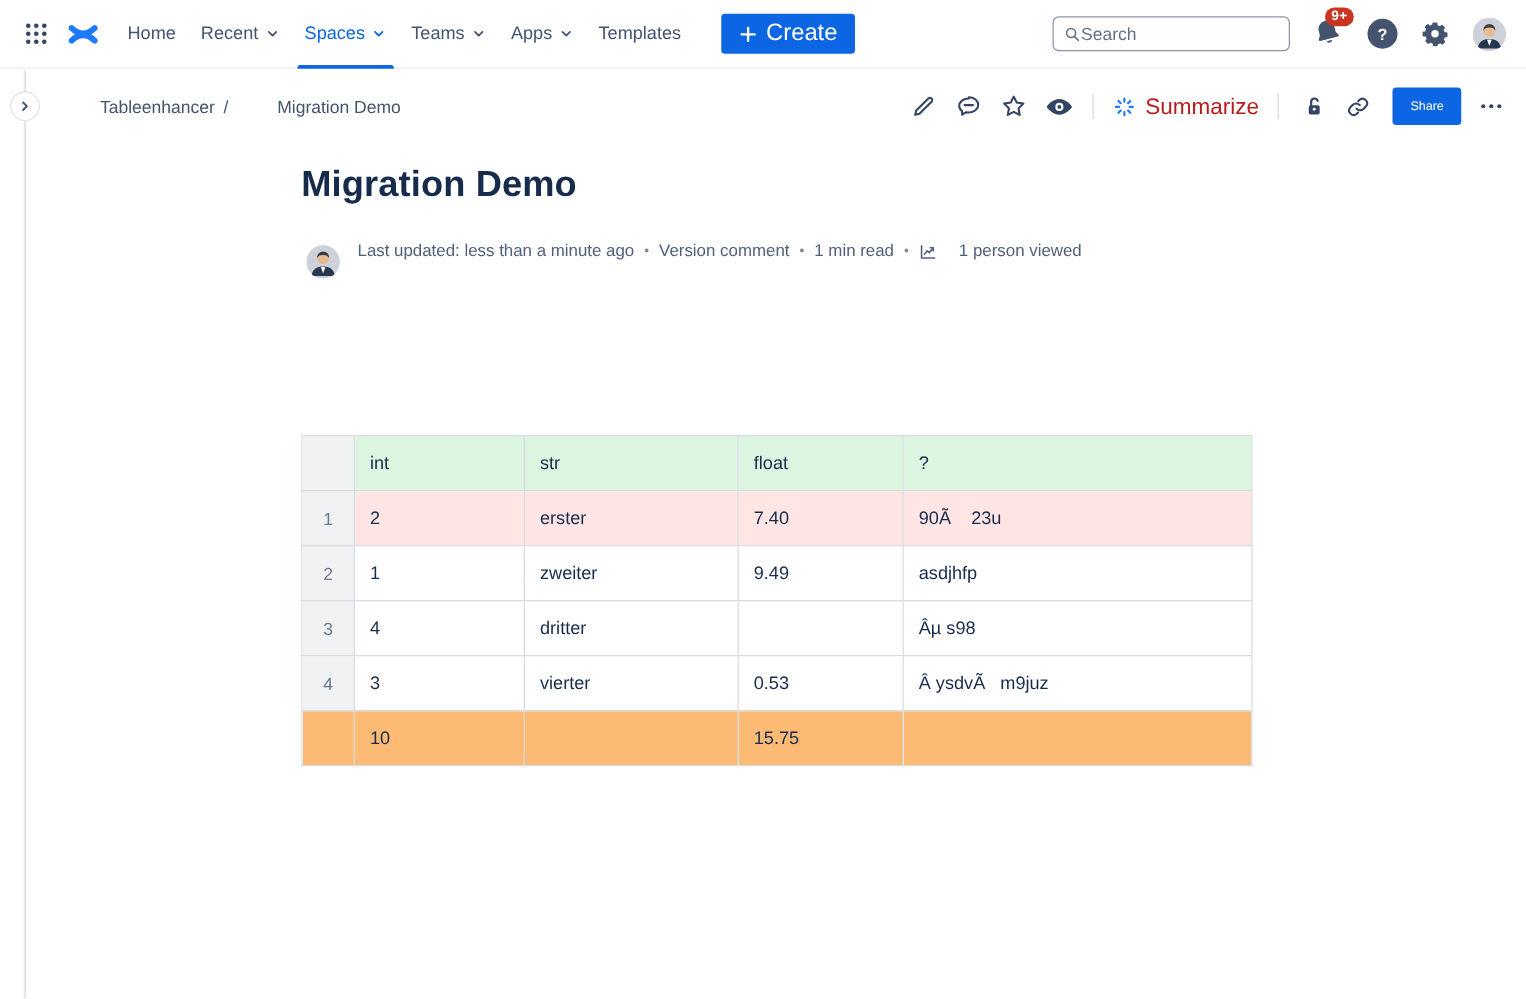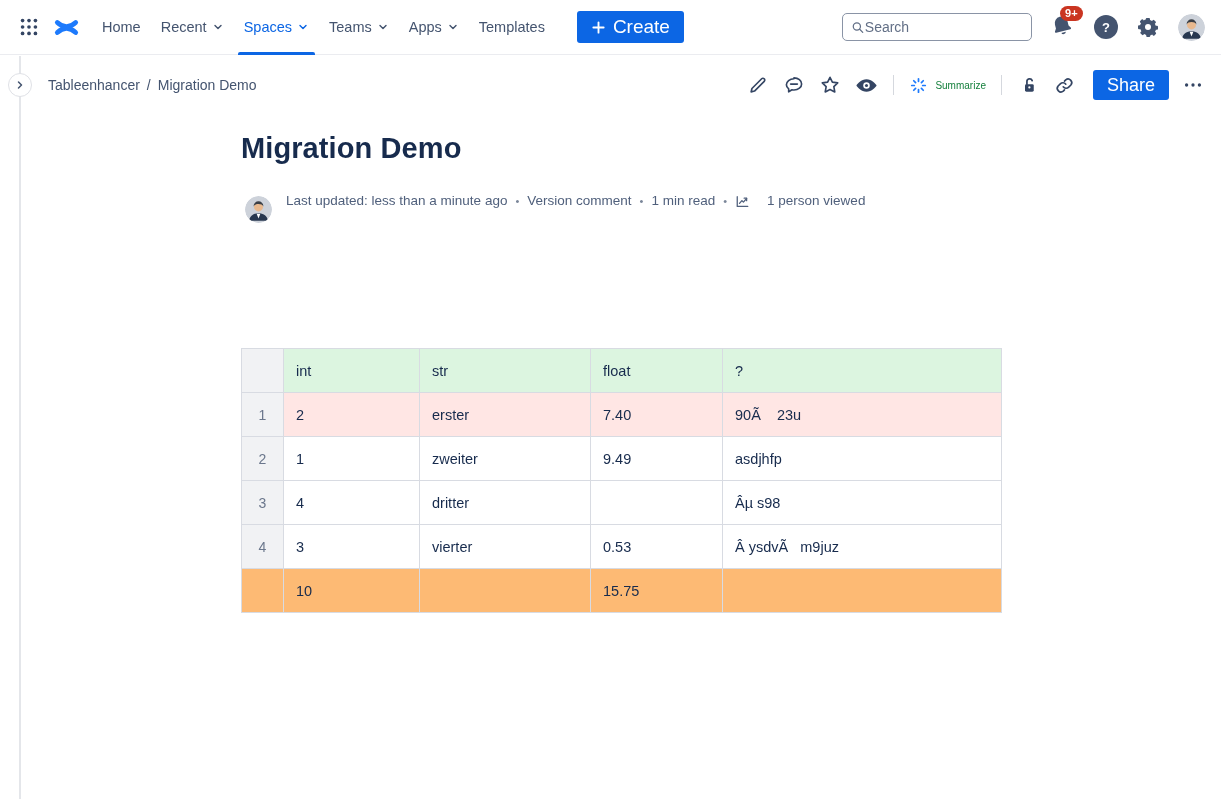--- a/index.html
+++ b/index.html
@@ -64,32 +64,32 @@
     position:absolute; left:8px; top:73px; width:24px; height:24px; border-radius:50%;
     background:#fff; border:1px solid #dfe1e6; display:flex; align-items:center;
     justify-content:center; cursor:pointer; z-index:4;
   }
 
   
   .breadcrumb {
     position:absolute; left:48px; top:77px; font-size:14px; color:#44546F;
     display:flex; align-items:center; gap:7px;
   }
-  .breadcrumb .crumb { cursor:pointer; }
+  .breadcrumb .crumb { cursor:pointer;margin-left:32px; }
   .page-actions {
     position:absolute; right:16px; top:70px; height:30px;
     display:flex; align-items:center; gap:12px;
   }
   .icon-btn { width:24px; height:24px; display:flex; align-items:center; justify-content:center; cursor:pointer; }
   .v-div { width:1px; height:20px; background:#d5d8de; margin:0 3px; }
   .summarize { display:flex; align-items:center; gap:7px; cursor:pointer; }
-  .summarize-label { font-size:10px; font-weight:500; color:#15803d; }
+  .summarize-label { font-size:18px; font-weight:500; color:#b91c1c; }
   .share-btn {
     background:#0C66E4; color:#fff; border:none; border-radius:3px; height:30px;
-    padding:0 14px; font-size:18px; font-weight:500; font-family:inherit;
+    padding:0 14px; font-size:10px; font-weight:500; font-family:inherit;
     cursor:pointer; margin-left:4px;
   }
 
   
   .page-title {
     position:absolute; left:241px; top:132px; font-size:29px; font-weight:600;
     color:#172B4D; letter-spacing:.1px;
   }
   .byline-avatar { position:absolute; left:245px; top:196px; width:27px; height:27px; border-radius:50%; overflow:hidden; cursor:pointer; }
   .byline { position:absolute; left:286px; top:190px; font-size:14px; color:#44546F; line-height:20px; }

